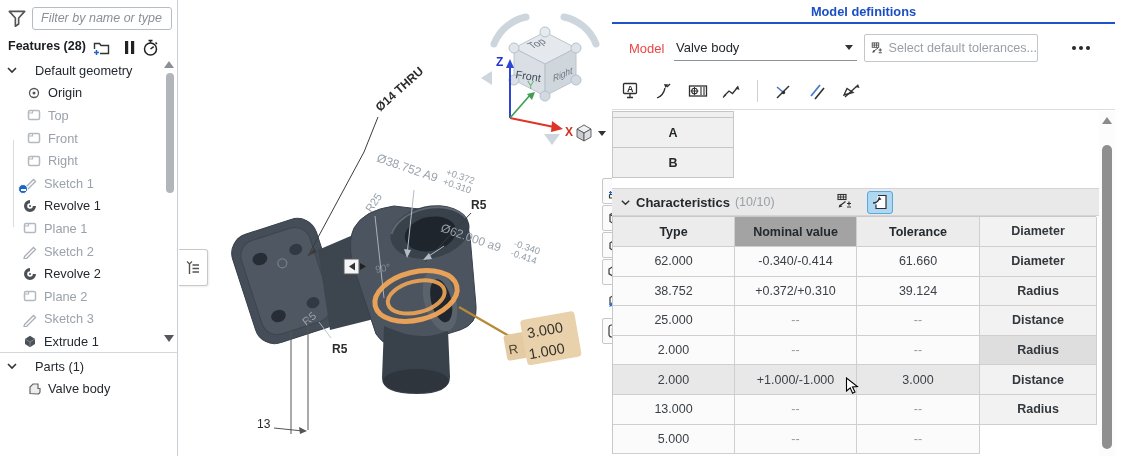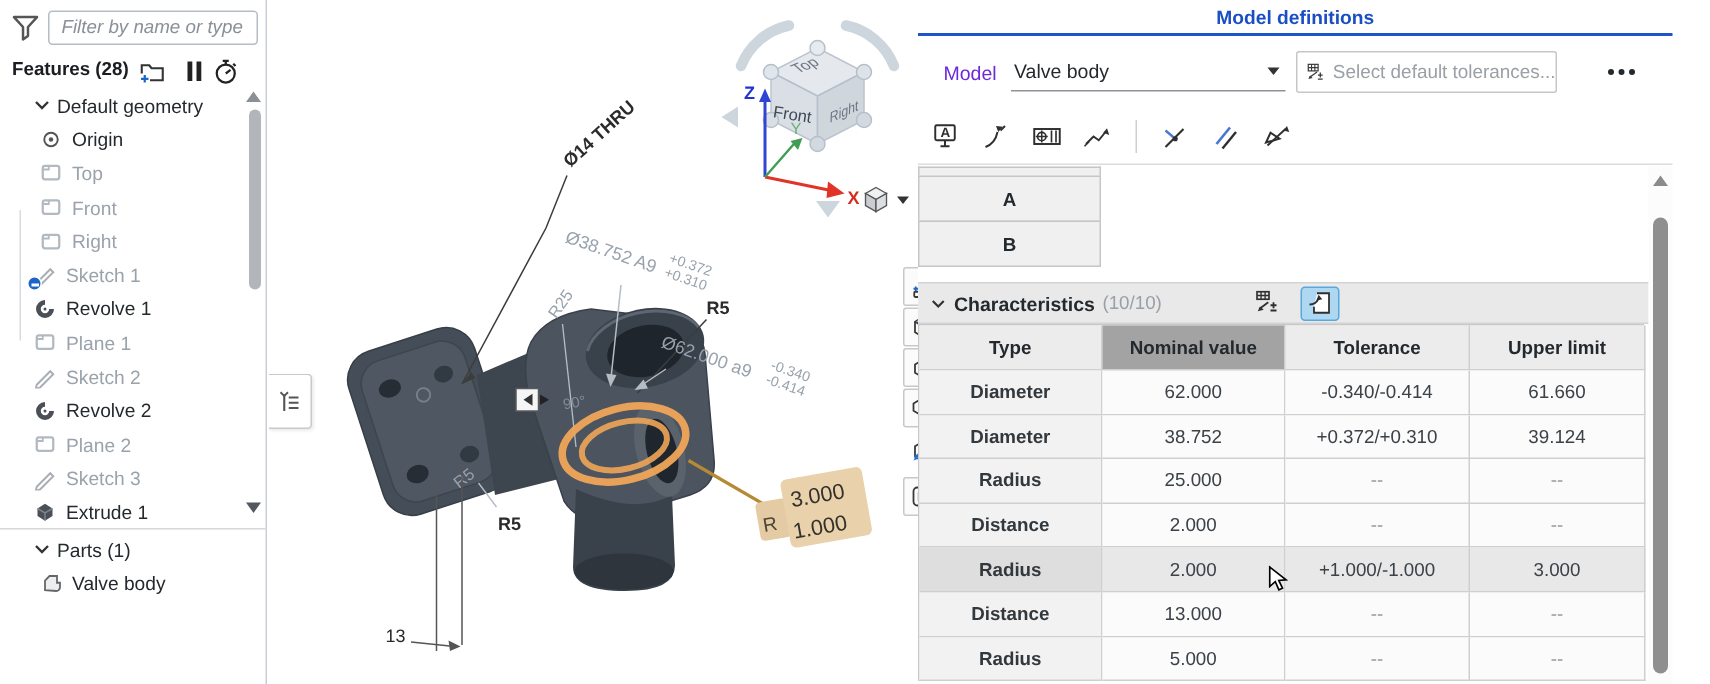--- a/index.html
+++ b/index.html
@@ -18,21 +18,21 @@
   .filter-box { position:absolute; left:32px; top:7px; width:140px; height:23px; border:1px solid #b6bcc3; border-radius:3px; background:#fff; }
   .filter-box .ph { display:block; font-style:italic; color:#8a9097; font-size:12.5px; line-height:21px; padding-left:8px; white-space:nowrap; overflow:hidden; }
   .features-row { position:absolute; left:0; top:36px; width:100%; height:22px; }
   .features-label { position:absolute; left:8px; top:3px; font-weight:bold; font-size:12.5px; color:#1a1d21; }
   .fico { position:absolute; top:2px; width:19px; height:19px; }
   .fico.f1{ left:92px; } .fico.f2{ left:120px; } .fico.f3{ left:141px; }
 
   .tree { position:absolute; left:0; top:59px; width:178px; height:292px; }
   .trow { position:relative; height:22.6px; display:flex; align-items:center; white-space:nowrap; }
   .trow .ticon { width:16px; height:16px; flex:0 0 16px; margin-right:6px; position:relative; }
-  .trow.group { padding-left:22px; }
+  .trow.group { padding-left:6px;gap:13px; }
   .trow.group .chev { width:12px; height:12px; margin-right:4px; }
   .trow.child { padding-left:26px; }
   .trow.feat { padding-left:22px; }
   .tl { font-size:12.8px; }
   .tl.dark { color:#24292e; }
   .tl.gray { color:#9aa2ab; }
   .guide-line { position:absolute; left:13px; top:81px; width:1px; height:87px; background:#d9dcdf; }
   .badge-minus { position:absolute; left:-4px; bottom:-3px; width:10px; height:10px; border-radius:50%; background:#1d66c9; border:1px solid #fff; }
   .badge-minus::after { content:""; position:absolute; left:2px; top:4px; width:5px; height:1.6px; background:#fff; }
   .sb-scroll-up { position:absolute; right:4px; top:2px; width:10px; height:8px; }
@@ -50,21 +50,21 @@
   .tool-strip { position:absolute; left:424px; top:178px; width:30px; }
   .tsb { position:absolute; left:0; width:28px; height:26px; background:#fbfbfb; border:1px solid #c6c9cc; border-radius:2px; display:flex; align-items:center; justify-content:center; }
   .tsb.active { background:transparent; border-color:transparent; }
   .cube-menu { position:absolute; left:396px; top:120px; width:42px; height:26px; display:flex; align-items:center; gap:4px; }
   .caret-dn { width:0;height:0;border-left:4px solid transparent;border-right:4px solid transparent;border-top:5px solid #333; }
 
   
   .panel { position:absolute; left:612px; top:0; width:503px; height:456px; background:#fff; }
   .panel-header { position:absolute; left:0; top:0; width:100%; height:24px; border-bottom:2px solid #1d55c9; }
   .panel-title { position:absolute; left:0; top:4px; width:100%; text-align:center; color:#1a4fc4; font-weight:bold; font-size:12.8px; }
-  .model-label { position:absolute; left:17px; top:41px; font-size:13px; color:#6d28d9; }
+  .model-label { position:absolute; left:17px; top:41px; font-size:13px; color:#ef4444; }
   .model-select { position:absolute; left:62px; top:34px; width:183px; height:27px; border-bottom:1px solid #8d9299; }
   .model-select .mv { position:absolute; left:2px; top:6px; font-size:13px; color:#24292e; }
   .model-select .caret-dn { position:absolute; right:4px; top:11px; }
   .tol-btn { position:absolute; left:252px; top:34px; width:174px; height:28px; border:1px solid #c4c7ca; border-radius:2px; background:#fff; display:flex; align-items:center; }
   .tol-btn .ph { color:#9aa0a6; font-size:12.6px; margin-left:4px; white-space:nowrap; }
   .more-btn { position:absolute; left:452px; top:40px; width:34px; height:16px; display:flex; align-items:center; justify-content:center; gap:3px; }
   .more-btn .dot { width:4px; height:4px; border-radius:50%; background:#24292e; }
   .panel-toolbar { position:absolute; left:0; top:72px; width:100%; height:38px; border-bottom:1px solid #dcdcdc; display:flex; align-items:center; padding-left:7px; gap:12px; }
   .pt-sep { width:1px; height:22px; background:#cfcfcf; margin:0 2px; }
 
@@ -525,21 +525,20 @@
           <path d="M2 10c3 0 5-1.5 6-4" fill="none" stroke="#2f2f2f" stroke-width="1.3"></path>
             <polygon points="8,3.5 10.5,6.5 6.5,7.5" fill="#2f2f2f"></polygon>
         </svg>
       </span>
     </div>
 
     <div class="char-table">
       <div class="hcell">Type</div>
       <div class="hcell sel">Nominal value</div>
       <div class="hcell">Tolerance</div>
-      <div class="hcell">Upper limit</div>
 
       <div class="tcell">Diameter</div>
       <div class="vcell val">62.000</div>
       <div class="vcell val">-0.340/-0.414</div>
       <div class="vcell val">61.660</div>
 
       <div class="tcell">Diameter</div>
       <div class="vcell val">38.752</div>
       <div class="vcell val">+0.372/+0.310</div>
       <div class="vcell val">39.124</div>

